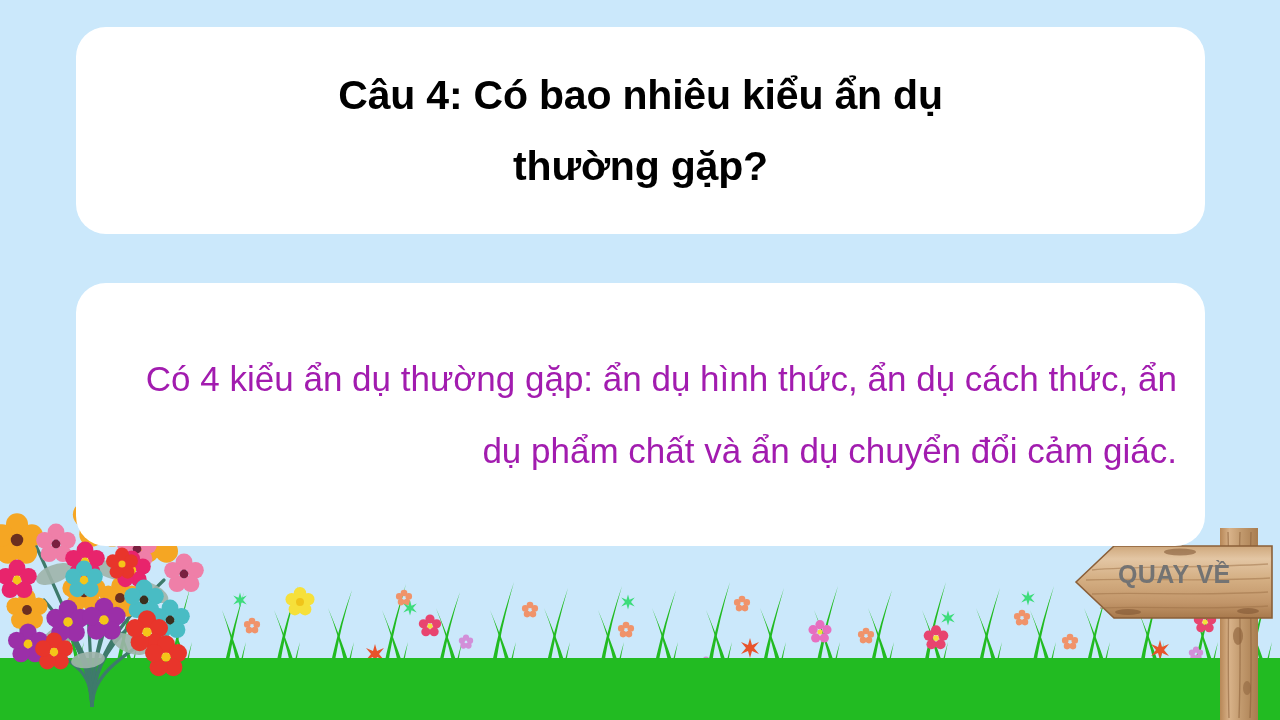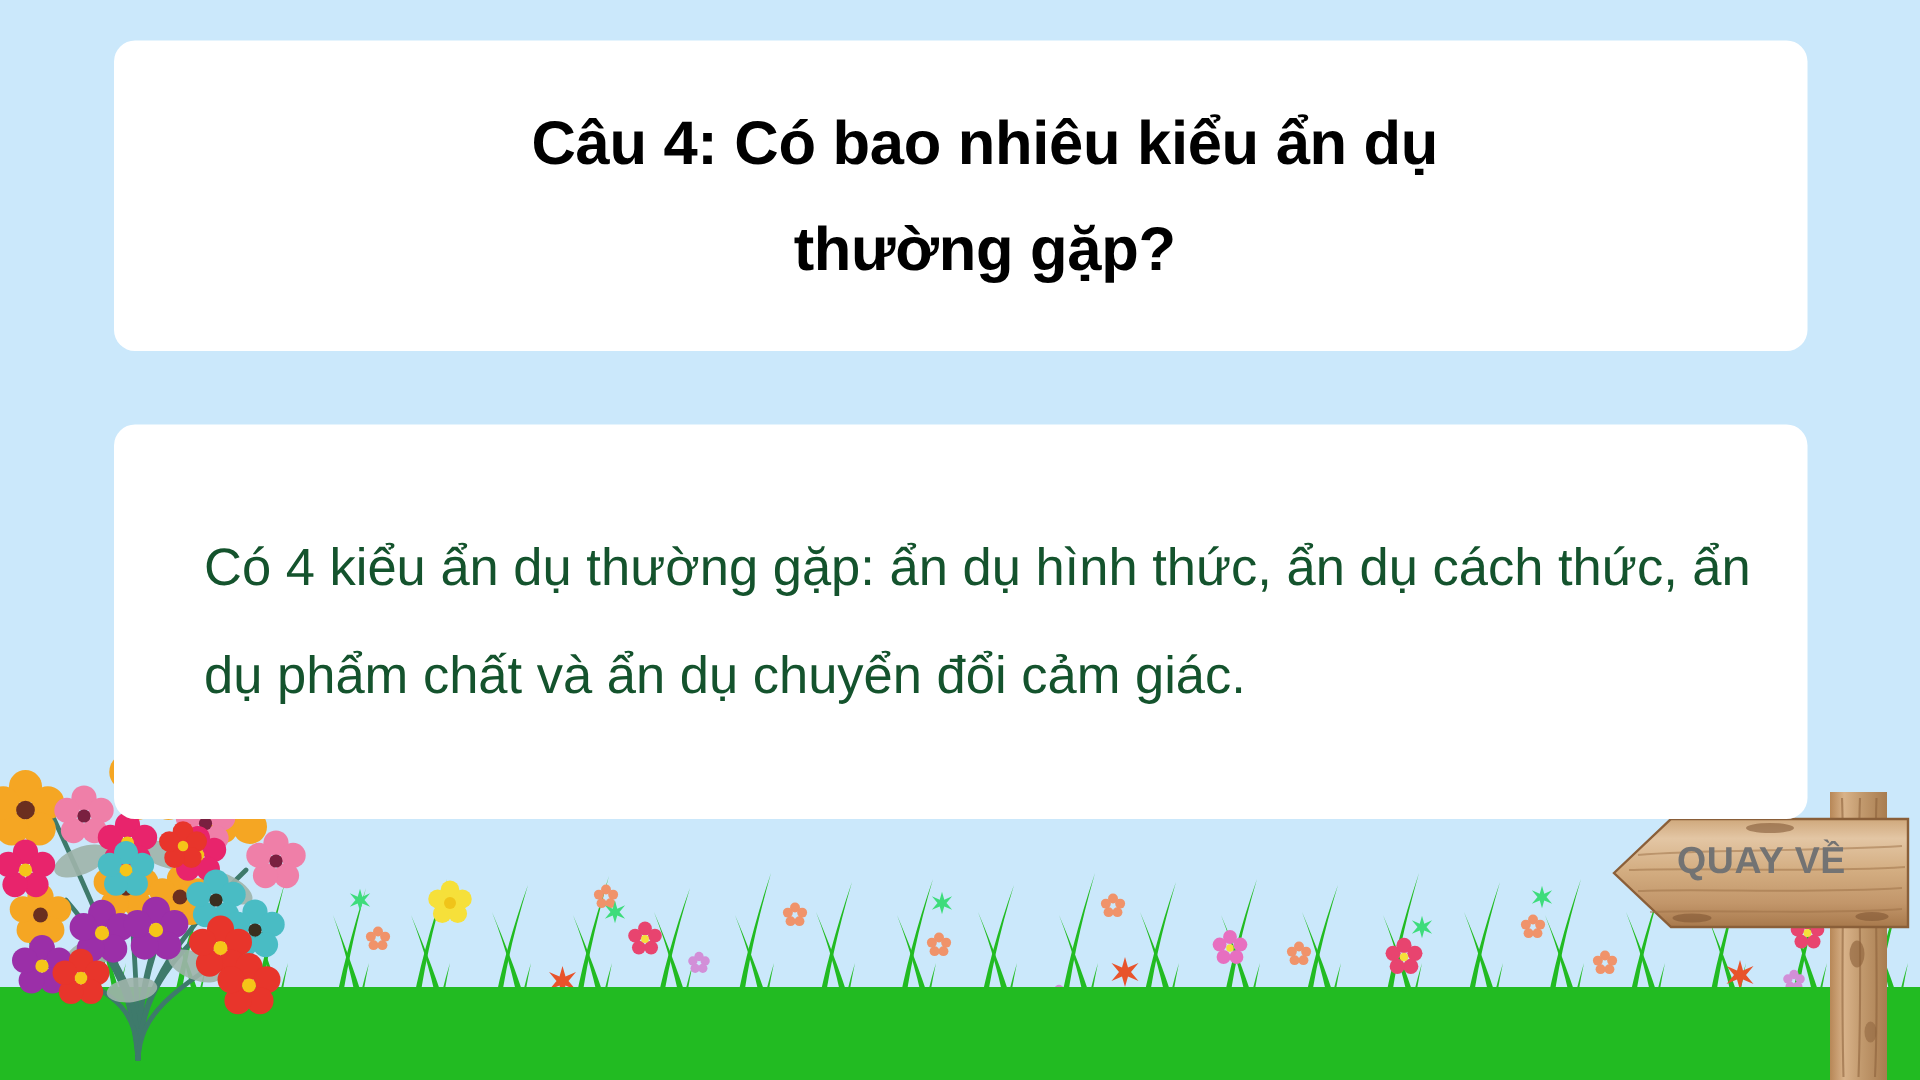--- a/index.html
+++ b/index.html
@@ -18,23 +18,22 @@
     width: 1280px;
     height: 720px;
     background: #cbe8fb;
     overflow: hidden;
   }
 
   
   .card {
     position: absolute;
     background: #ffffff;
-    border-radius: 14px;
+    border-radius: 30px;
     box-sizing: border-box;
-    padding-left: 32px;
   }
   #question-card {
     left: 76px;
     top: 27px;
     width: 1129px;
     height: 207px;
     display: flex;
     align-items: center;
     justify-content: center;
     z-index: 6;
@@ -56,22 +55,22 @@
     color: #000000;
     text-align: center;
     line-height: 1.72;
     letter-spacing: -0.2px;
     padding: 0 40px;
     white-space: pre-line;
   }
   #answer-text {
     font-size: 35px;
     font-weight: normal;
-    color: #14532d;
-    text-align: left;
+    color: #a21caf;
+    text-align: right;
     line-height: 2.05;
     padding: 0 28px;
   }
 
   
   #grass-band {
     position: absolute;
     left: 0;
     bottom: 0;
     width: 1280px;

